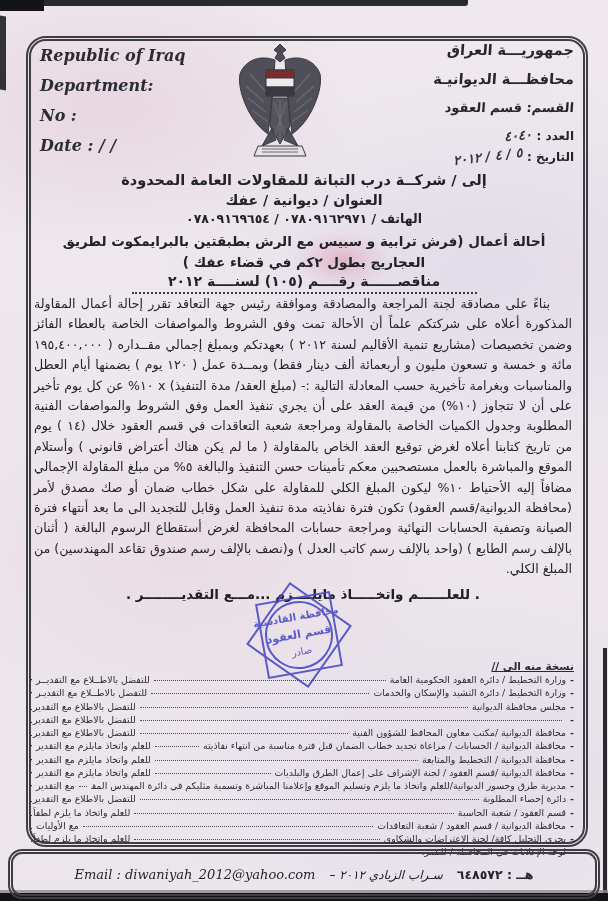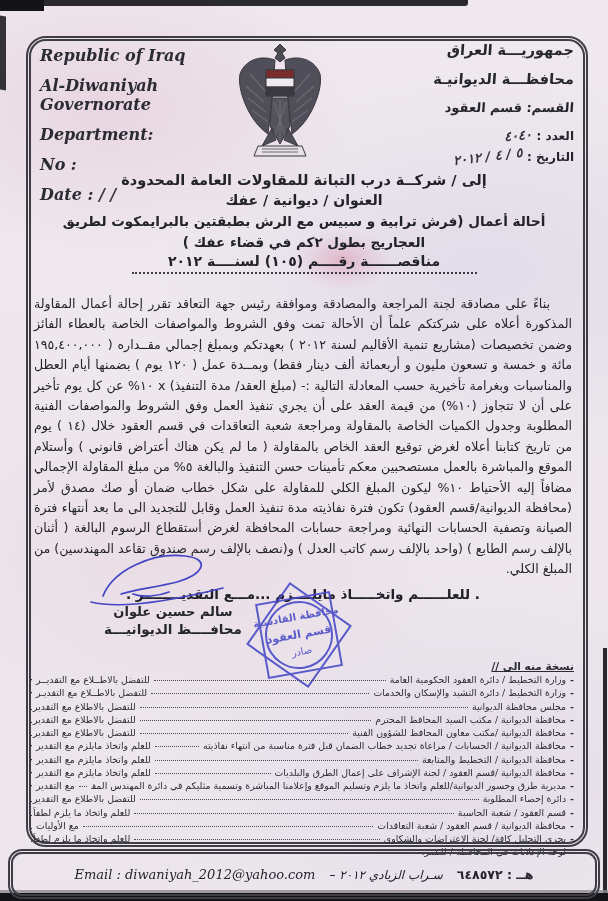--- a/index.html
+++ b/index.html
@@ -77,21 +77,20 @@
   <div class="art art-top-left"></div>
   <div class="art art-left-edge"></div>
   <div class="art art-right-edge"></div>
   <div class="art art-bottom-gray"></div>
   <div class="art art-bottom-bar"></div>
 
   <div class="main-border"></div>
 
   <div class="hdr-left">
     <div>Republic of Iraq</div>
-    <div>Al-Diwaniyah Governorate</div>
     <div>Department:</div>
     <div>No :</div>
     <div>
       <span>Date :</span>
       <span class="hand">/      /</span>
     </div>
   </div>
 
   <div class="emblem">
     <svg width="104" height="126" viewBox="0 0 104 126">
@@ -133,41 +132,31 @@
       <span>التاريخ :</span>
       <span class="hand hand-date">٥ / ٤ / ٢٠١٢</span>
     </div>
   </div>
 
   <div class="smudge"></div>
 
   <div class="title-block">
     <div class="line-to">إلى / شركــة درب التبانة للمقاولات العامة المحدودة</div>
     <div class="line-addr">العنوان / ديوانية / عفك</div>
+    <div class="line-phone">الهاتف / ٠٧٨٠٩١٦٢٩٧١ / ٠٧٨٠٩١٦٩٦٥٤</div>
     <div class="line-subject">أحالة أعمال (فرش ترابية و سبيس مع الرش بطبقتين بالبرايمكوت لطريق العجاريج بطول ٢كم في قضاء عفك )</div>
     <div class="line-tender">مناقصــــــة رقــــم (١٠٥) لسنــــة ٢٠١٢</div>
     <div class="sep-dots"></div>
   </div>
 
   <div class="body-block">
     <div class="body-text">بناءً على مصادقة لجنة المراجعة والمصادقة وموافقة رئيس جهة التعاقد تقرر إحالة أعمال المقاولة المذكورة أعلاه على شركتكم علماً أن الأحالة تمت وفق الشروط والمواصفات الخاصة بالعطاء الفائز وضمن تخصيصات (مشاريع تنمية الأقاليم لسنة ٢٠١٢ ) بعهدتكم وبمبلغ إجمالي مقــداره ( ١٩٥,٤٠٠,٠٠٠ مائة و خمسة و تسعون مليون و أربعمائة ألف دينار فقط) وبمــدة عمل ( ١٢٠ يوم ) بضمنها أيام العطل والمناسبات وبغرامة تأخيرية حسب المعادلة التالية :- (مبلغ العقد/ مدة التنفيذ) x ١٠% عن كل يوم تأخير على أن لا تتجاوز (١٠%) من قيمة العقد على أن يجري تنفيذ العمل وفق الشروط والمواصفات الفنية المطلوبة وجدول الكميات الخاصة بالمقاولة ومراجعة شعبة التعاقدات في قسم العقود خلال (١٤ ) يوم من تاريخ كتابنا أعلاه لغرض توقيع العقد الخاص بالمقاولة ( ما لم يكن هناك أعتراض قانوني ) وأستلام الموقع والمباشرة بالعمل مستصحبين معكم تأمينات حسن التنفيذ والبالغة ٥% من مبلغ المقاولة الإجمالي مضافاً إليه الأحتياط ١٠% ليكون المبلغ الكلي للمقاولة على شكل خطاب ضمان أو صك مصدق لأمر (محافظة الديوانية/قسم العقود) تكون فترة نفاذيته مدة تنفيذ العمل وقابل للتجديد الى ما بعد أنتهاء فترة الصيانة وتصفية الحسابات النهائية ومراجعة حسابات المحافظة لغرض أستقطاع الرسوم البالغة ( أثنان بالإلف رسم الطابع ) (واحد بالإلف رسم كاتب العدل ) و(نصف بالإلف رسم صندوق تقاعد المهندسين) من المبلغ الكلي.</div>
     <div class="closing">. للعلــــــم واتخـــــاذ مايلــــزم  ...مـــع التقديــــــــر .</div>
   </div>
 
-  <div class="sig-block">
-    <svg class="sig-svg" width="200" height="62" viewBox="0 0 200 62">
-      <g fill="none" stroke="#4446c3" stroke-width="1.7" stroke-linecap="round">
-        <path d="M30 46 C40 20 80 2 112 6 C140 9 128 26 104 32 C84 37 60 40 48 44"></path>
-        <path d="M18 52 C50 60 110 48 150 38"></path>
-        <path d="M60 44 C70 48 86 46 96 42"></path>
-      </g>
-    </svg>
-    <div class="sig-name">سالم حسين علوان</div>
-    <div class="sig-title">محافــــظ الديوانيـــة</div>
-  </div>
 
   <div class="stamp">
     <svg width="118" height="118" viewBox="0 0 118 118">
       <g fill="none" stroke="#4648c6" stroke-width="2">
         <rect x="22" y="22" width="74" height="74"></rect>
         <rect x="22" y="22" width="74" height="74" transform="rotate(45 59 59)"></rect>
         <circle cx="59" cy="59" r="33"></circle>
       </g>
       <g fill="#4648c6" font-family="DejaVu Sans, sans-serif" text-anchor="middle">
         <text x="59" y="44" font-size="10" font-weight="bold">محافظة القادسية</text>
@@ -197,21 +186,20 @@
 
         <div class="dist-row">
           <span class="bullet">-</span>
           <span class="dest">مجلس محافظة الديوانية</span>
           <span class="leader"></span>
           <span class="action">للتفضل بالاطلاع مع التقدير.</span>
         </div>
 
         <div class="dist-row">
           <span class="bullet">-</span>
-          <span class="dest">محافظة الديوانية / مكتب السيد المحافظ المحترم</span>
           <span class="leader"></span>
           <span class="action">للتفضل بالاطلاع مع التقدير.</span>
         </div>
 
         <div class="dist-row">
           <span class="bullet">-</span>
           <span class="dest">محافظة الديوانية /مكتب معاون المحافظ للشؤون الفنية</span>
           <span class="leader"></span>
           <span class="action">للتفضل بالاطلاع مع التقدير.</span>
         </div>

